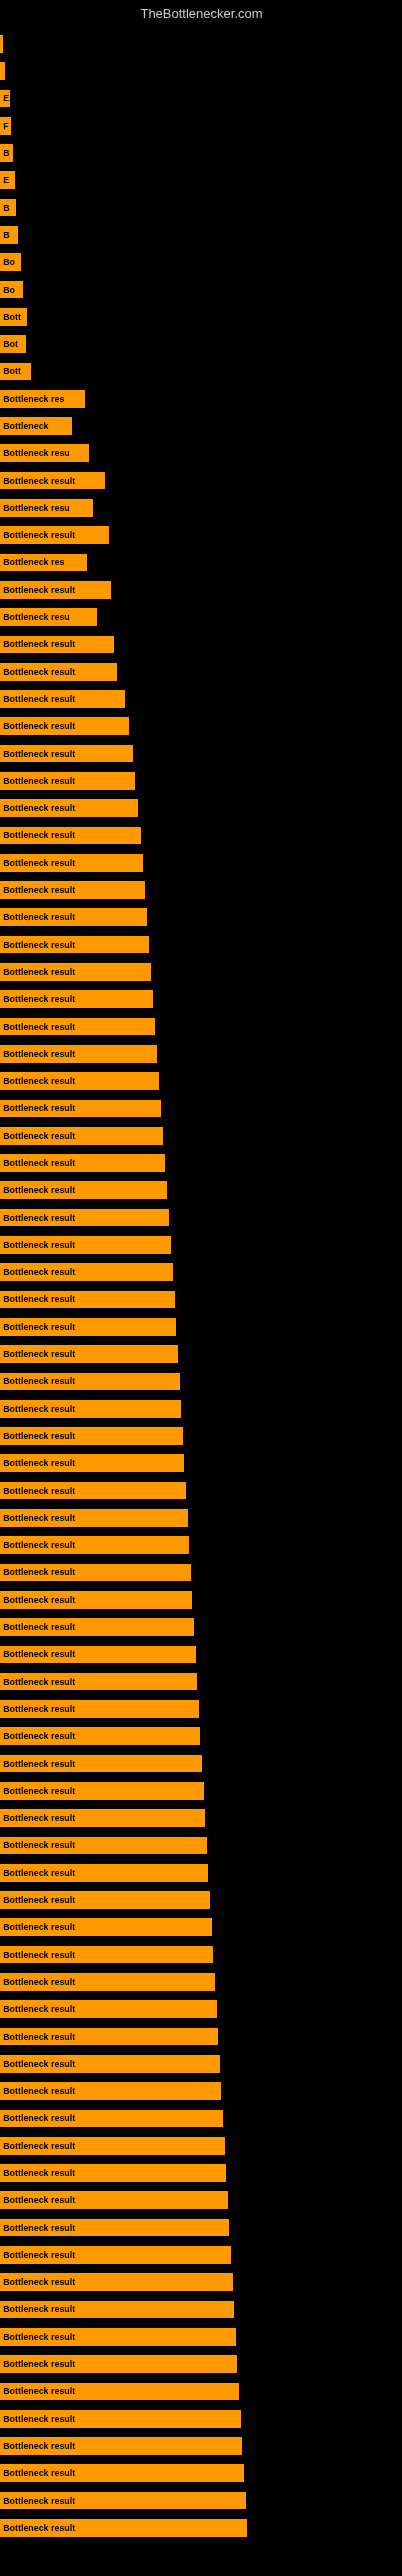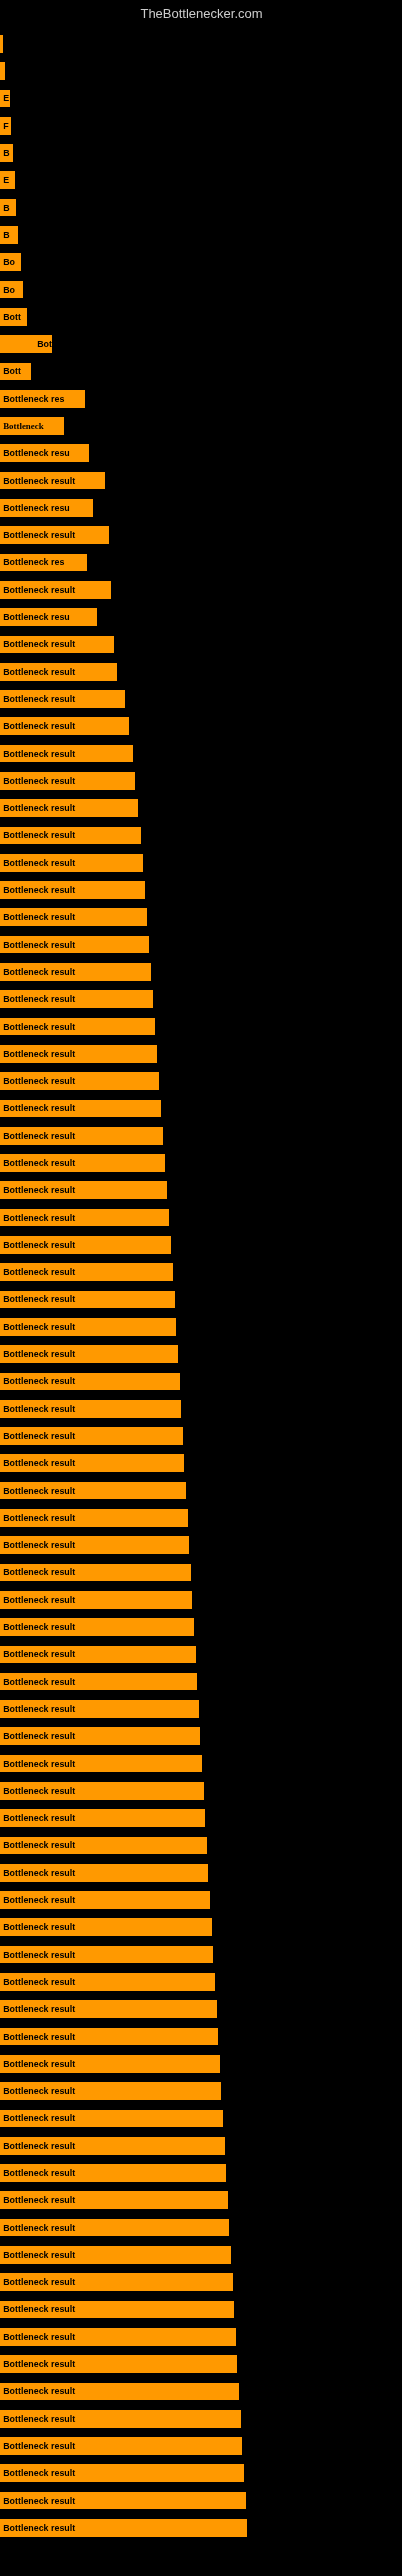--- a/index.html
+++ b/index.html
@@ -100,36 +100,36 @@
       <div class="bar" style="width: 22.5px;">
         <span class="bar-label">Bo</span>
       </div>
     </div>
     <div class="bar-row">
       <div class="bar" style="width: 27px;">
         <span class="bar-label">Bott</span>
       </div>
     </div>
     <div class="bar-row">
-      <div class="bar" style="width: 52px; justify-content: flex-end;">
+      <div class="bar" style="width: 26px;">
         <span class="bar-label">Bot</span>
       </div>
     </div>
     <div class="bar-row">
       <div class="bar" style="width: 31px;">
         <span class="bar-label">Bott</span>
       </div>
     </div>
     <div class="bar-row">
       <div class="bar" style="width: 85px;">
         <span class="bar-label">Bottleneck res</span>
       </div>
     </div>
     <div class="bar-row">
-      <div class="bar" style="width: 64px; font-family: Liberation Serif, serif;">
+      <div class="bar" style="width: 72px;">
         <span class="bar-label">Bottleneck</span>
       </div>
     </div>
     <div class="bar-row">
       <div class="bar" style="width: 89px;">
         <span class="bar-label">Bottleneck resu</span>
       </div>
     </div>
     <div class="bar-row">
       <div class="bar" style="width: 105px;">

